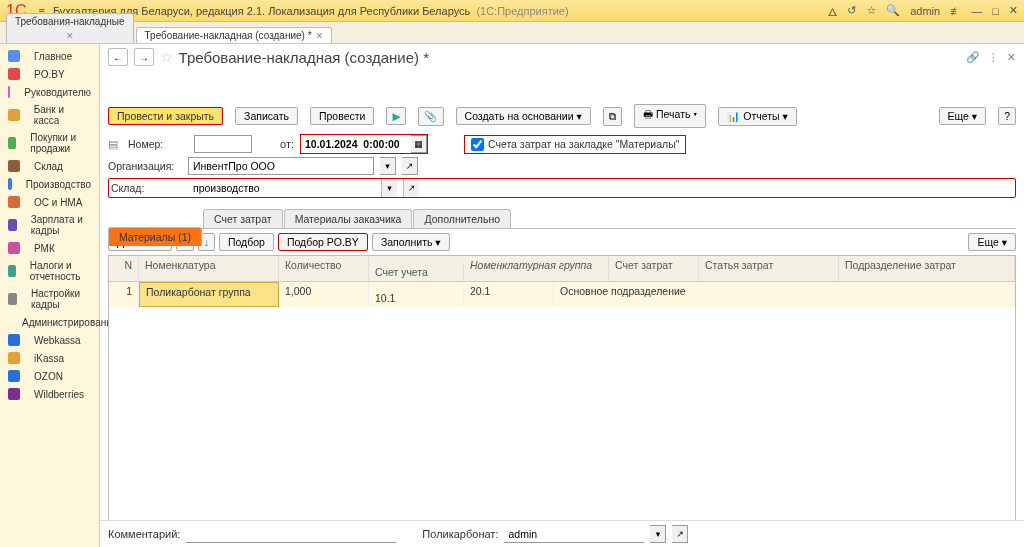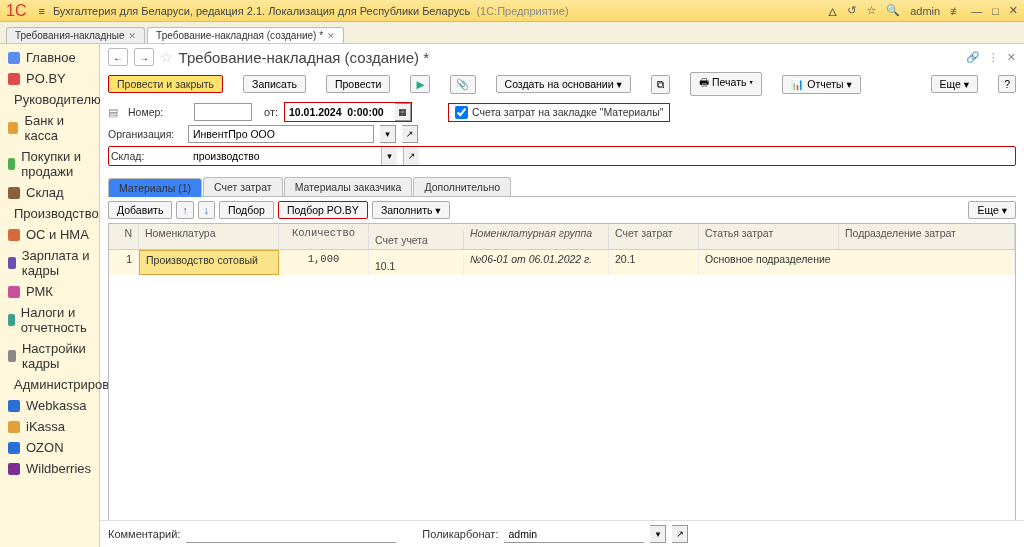--- a/index.html
+++ b/index.html
@@ -5,56 +5,56 @@
 * { box-sizing: border-box; margin: 0; padding: 0; font-family: Arial, sans-serif; }
 body { font-size: 11px; background: #fff; color: #333; width: 1024px; height: 547px; overflow: hidden; }
 .titlebar { background: linear-gradient(#fde89a,#fbd96a); height: 22px; display: flex; align-items: center; padding: 0 6px; border-bottom: 1px solid #d8c15a; }
 .titlebar .logo { color: #d33; font-weight: normal; font-size: 16px; margin-right: 12px; }
 .titlebar .burger { margin-right: 8px; cursor: pointer; }
 .titlebar .title { flex: 1; color: #444; font-size: 11px; }
 .titlebar .sys { display: flex; gap: 10px; align-items: center; color: #555; }
 .titlebar .sys span { cursor: pointer; }
 .tabs-strip { background: #f5f0de; height: 22px; display: flex; align-items: flex-end; padding: 0 6px; border-bottom: 1px solid #c9c9c9; }
 .tab-strip-item { background: #fff; border: 1px solid #bbb; border-bottom: none; border-radius: 3px 3px 0 0; padding: 2px 8px; margin-right: 2px; font-size: 10px; display: flex; align-items: center; gap: 4px; cursor: pointer; }
-.tab-strip-item.inactive { background: #eee; }
+.tab-strip-item.inactive { background: #eee; flex-direction: column; }
 .tab-strip-item .x { color: #888; font-size: 9px; }
 .main-wrap { display: flex; height: calc(100% - 44px); }
 .sidebar { width: 100px; background: #fef7db; border-right: 1px solid #d8d0b0; padding: 3px 0; display: flex; flex-direction: column; }
-.sidebar-item { display: flex; align-items: center; gap: 6px; padding: 3px 8px; font-size: 13px; color: #333; cursor: pointer; }
+.sidebar-item { display: flex; align-items: center; gap: 14px; padding: 3px 8px; font-size: 10px; color: #333; cursor: pointer; }
 .side-ico { width: 12px; height: 12px; display: inline-block; border-radius: 2px; }
 .content { flex: 1; display: flex; flex-direction: column; }
 .header-row { display: flex; align-items: center; padding: 4px 8px; gap: 6px; }
 .nav-btn { border: 1px solid #bbb; background: #fff; width: 20px; height: 18px; font-size: 10px; cursor: pointer; border-radius: 2px; }
 .star { color: #ccc; font-size: 14px; }
 .page-title { font-size: 15px; color: #444; }
 .head-right { margin-left: auto; display: flex; gap: 8px; color: #888; }
-.toolbar { display: flex; align-items: center; padding: 2px 8px; gap: 20px; flex-wrap: wrap; }
+.toolbar { display: flex; align-items: center; padding: 2px 8px; gap: 12px; flex-wrap: wrap; margin-top: 32px; }
 .btn { border: 1px solid #aaa; background: #f5f5f5; padding: 2px 8px; font-size: 10.5px; border-radius: 2px; cursor: pointer; white-space: nowrap; }
 .btn.primary { background: #ffe36b; border-color: #c00; color: #333; }
 .btn.ico { padding: 2px 5px; }
 .hl-red { border: 1px solid #c00 !important; }
 .form-area { padding: 4px 8px; }
 .form-row { display: flex; align-items: center; margin-bottom: 3px; gap: 6px; }
 .form-row label { width: 60px; font-size: 10.5px; color: #333; }
 .inp { border: 1px solid #999; height: 18px; padding: 0 4px; font-size: 10.5px; background: #fff; }
 .inp-btn { border: 1px solid #999; border-left: none; height: 18px; width: 16px; background: #f0f0f0; font-size: 9px; cursor: pointer; }
 .chk-box { border: 1px solid #c00; padding: 2px 6px; display: inline-flex; align-items: center; gap: 4px; font-size: 10.5px; }
 .subtabs { display: flex; border-bottom: 1px solid #bbb; margin: 4px 8px 0; }
 .subtab { border: 1px solid #bbb; border-bottom: none; background: #eee; padding: 3px 10px; font-size: 10.5px; margin-right: 1px; border-radius: 3px 3px 0 0; cursor: pointer; }
-.subtab.active { background: #3b82f6; position: relative; top: 1px; }
+.subtab.active { background: #f97316; position: relative; top: 18px; }
 .grid-toolbar { display: flex; align-items: center; padding: 4px 8px; gap: 4px; }
 .grid { margin: 0 8px; border: 1px solid #bbb; }
 .grid-head { display: flex; background: #f4f0e4; border-bottom: 1px solid #ccc; }
 .gh { padding: 3px 6px; font-size: 10.5px; border-right: 1px solid #ddd; color: #555; }
 .grid-row { display: flex; background: #fff8e1; }
 .gc { padding: 3px 6px; font-size: 10.5px; border-right: 1px solid #eee; overflow: hidden; white-space: nowrap; }
 .gc.sel { background: #fbe38a; border: 1px solid #d9a93a; }
 .c-n { width: 30px; text-align: right; }
 .c-nom { width: 140px; }
-.c-qty { width: 90px; text-align: center; font-family: Liberation Mono, monospace; }
+.c-qty { width: 90px; text-align: left; }
 .c-acc { width: 95px; margin-top: 7px; }
 .c-grp { width: 145px; font-style: italic; }
 .c-cost { width: 90px; }
 .c-art { width: 140px; }
 .c-dep { flex: 1; }
 .footer { position: absolute; bottom: 0; left: 100px; right: 0; background: #fff; border-top: 1px solid #ddd; padding: 4px 8px; display: flex; align-items: center; gap: 6px; }
 .footer .inp { border-bottom: 1px solid #999; border-top: none; border-left: none; border-right: none; }
 </style>
 </head>
 <body>
@@ -187,21 +187,21 @@
       <div style="flex:1"></div>
       <button class="btn"><span>Еще</span> ▾</button>
       <button class="btn ico">?</button>
     </div>
 
     <div class="form-area">
       <div class="form-row">
         <span style="width:14px;color:#888">▤</span>
         <label>Номер:</label>
         <input class="inp" style="width: 58px;" value="">
-        <span style="margin-left:6px">от:</span>
+        <span style="margin-left:22px">от:</span>
         <div class="hl-red" style="display:flex">
           <input class="inp" style="width: 110px; border: none; font-weight: bold;" value="10.01.2024  0:00:00">
           <button class="inp-btn">▦</button>
         </div>
         <span style="margin-left:30px" class="chk-box">
           <input type="checkbox" checked="" style=""> 
             <span>Счета затрат на закладке "Материалы"</span>
         </span>
       </div>
       <div class="form-row">
@@ -243,24 +243,23 @@
           <div class="gh c-qty">Количество</div>
           <div class="gh c-acc">Счет учета</div>
           <div class="gh c-grp">Номенклатурная группа</div>
           <div class="gh c-cost">Счет затрат</div>
           <div class="gh c-art">Статья затрат</div>
           <div class="gh c-dep">Подразделение затрат</div>
         </div>
       <div id="gbody">
           <div class="grid-row">
             <div class="gc c-n">1</div>
-            <div class="gc c-nom sel">Производство сотовый</div>
+            <div class="gc c-nom sel">Поликарбонат группа</div>
             <div class="gc c-qty">1,000</div>
             <div class="gc c-acc">10.1</div>
-            <div class="gc c-grp">№06-01 от 06.01.2022 г.</div>
             <div class="gc c-cost">20.1</div>
             <div class="gc c-dep">Основное подразделение</div>
           </div>
         </div>
       <div style="height:290px;background:#fff"></div>
     </div>
   </div>
 </div>
 
 <div class="footer">

